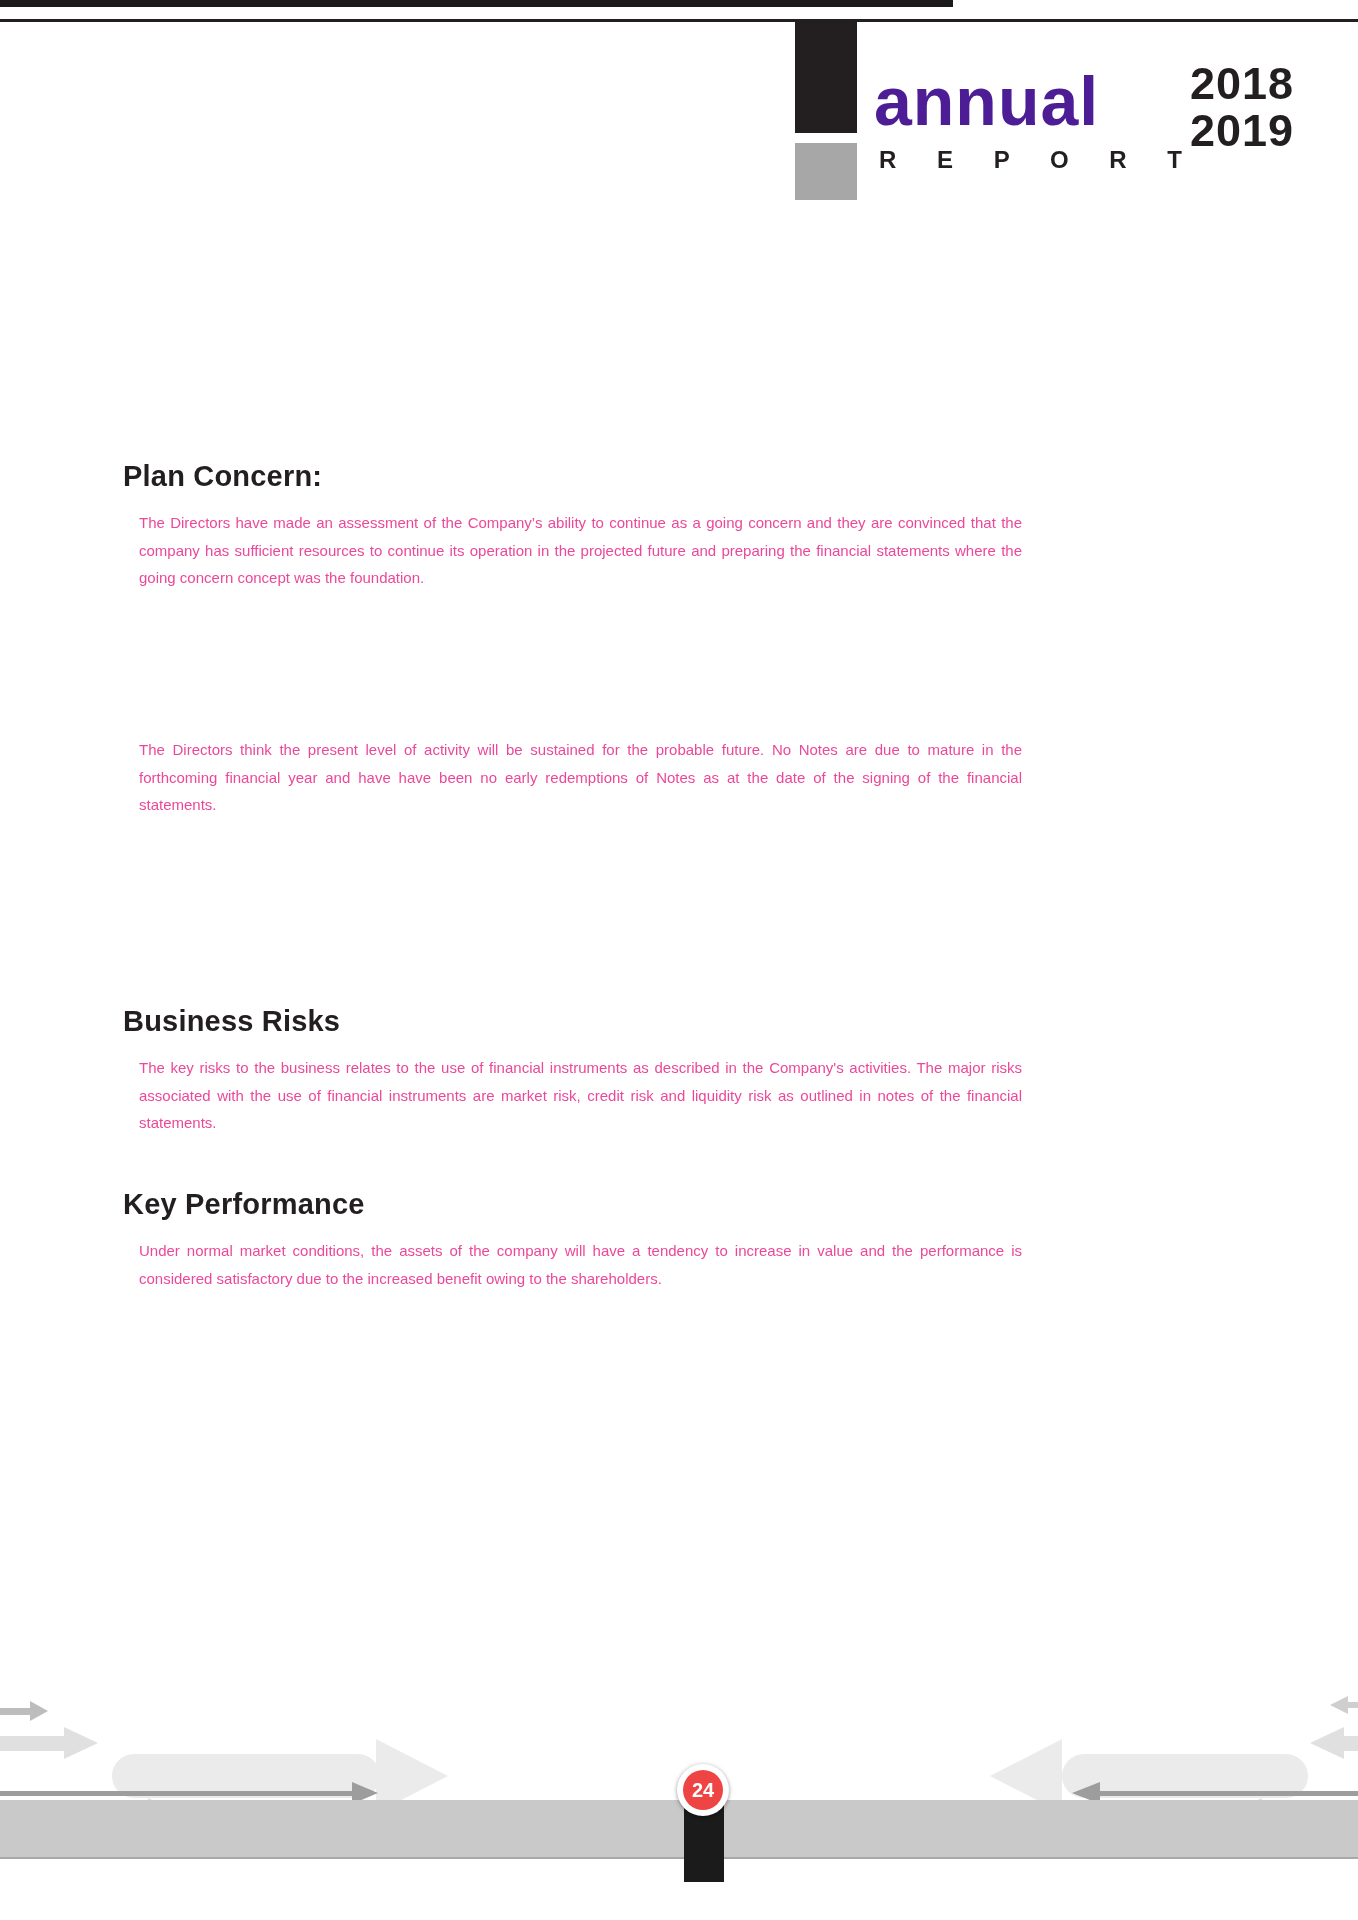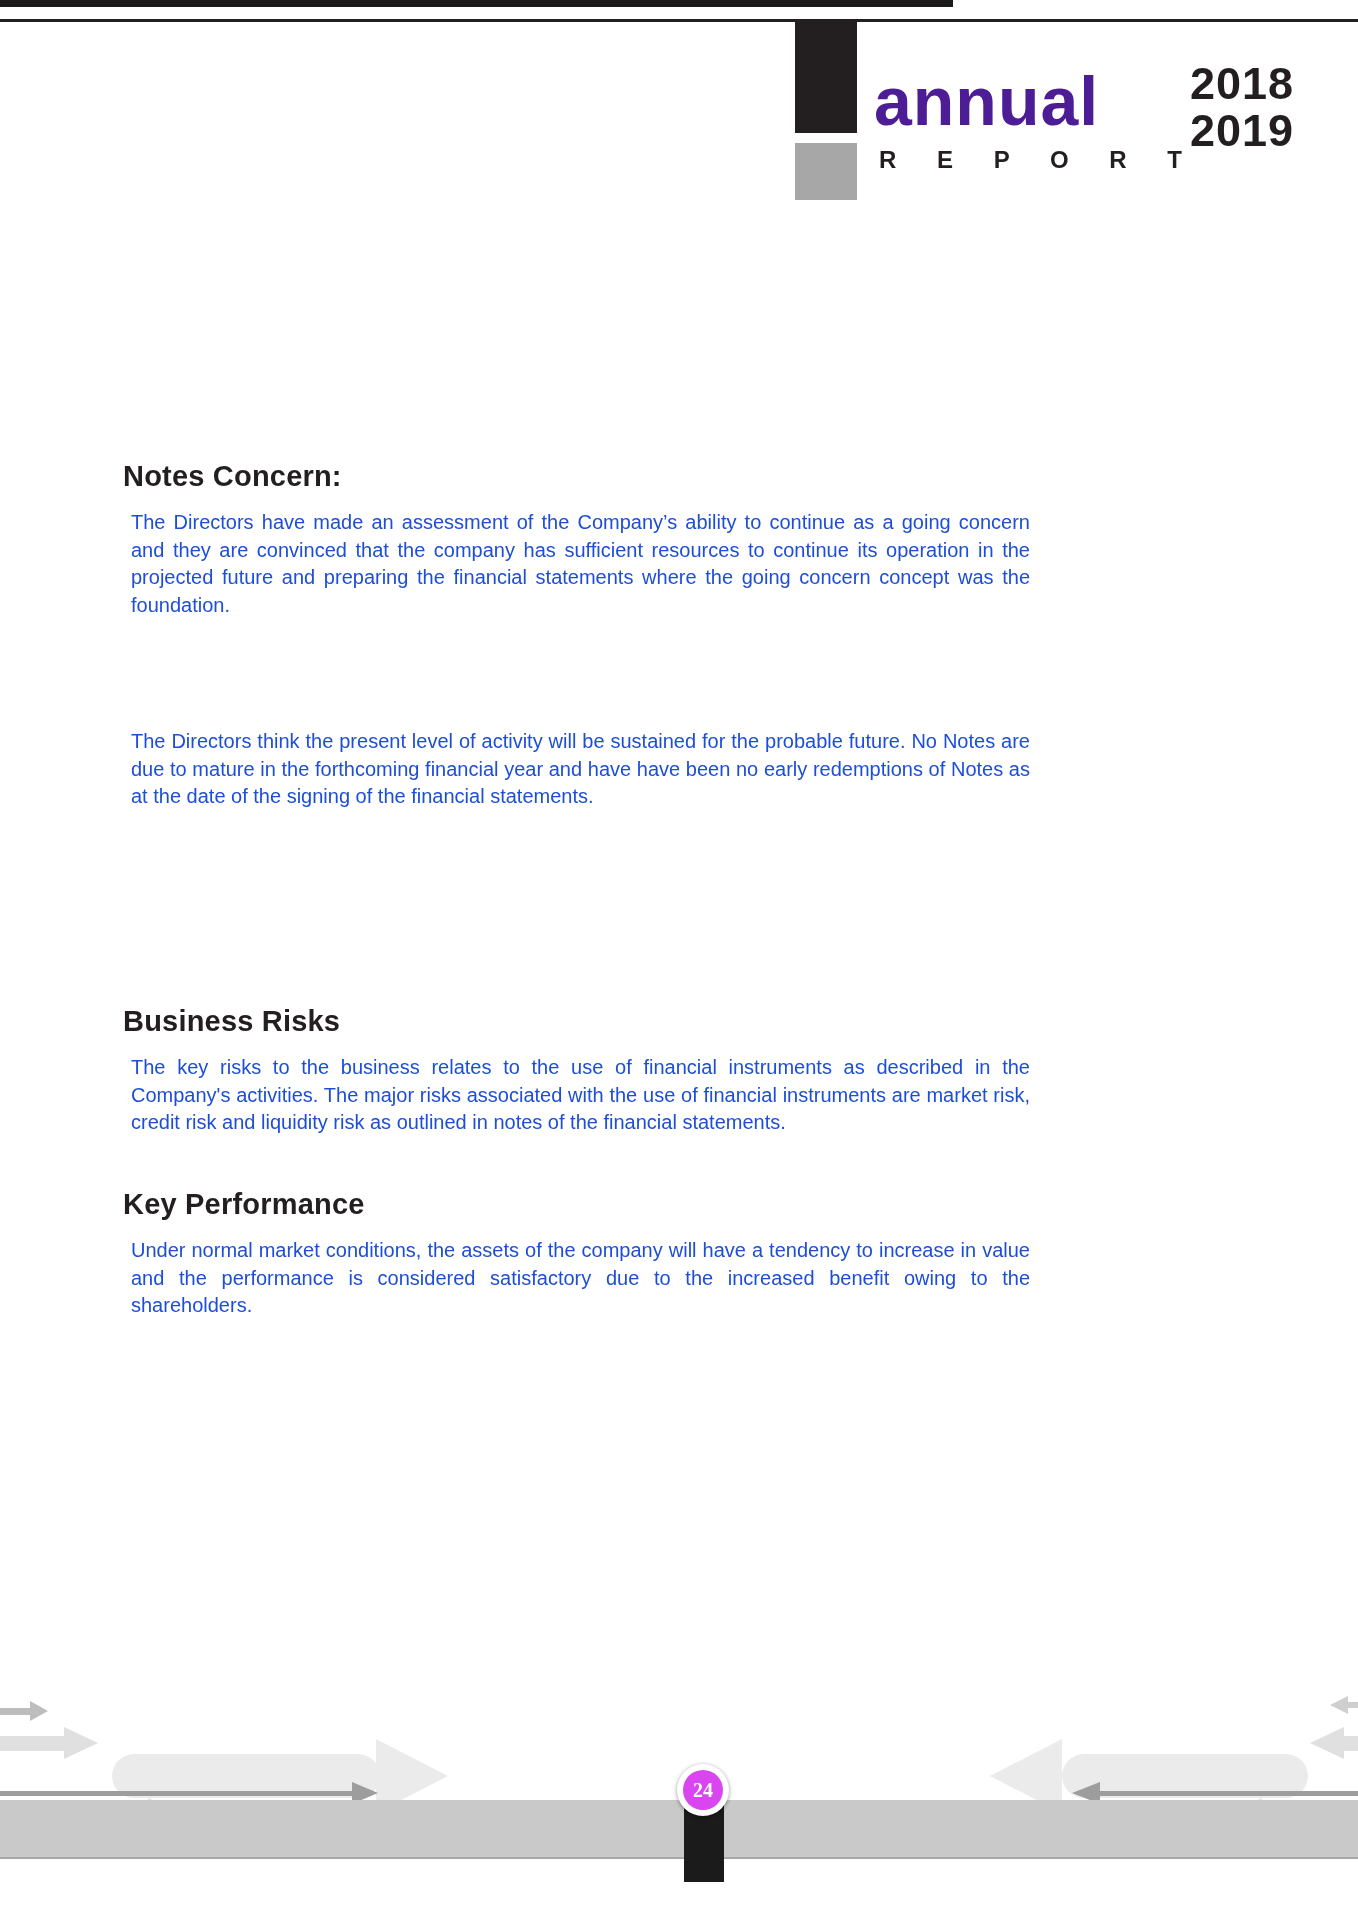--- a/index.html
+++ b/index.html
@@ -14,32 +14,32 @@
   .top-rule{left:0;top:19px;width:1358px;height:3px;background:#231f20;}
   .logo-sq-black{left:795px;top:21px;width:62px;height:112px;background:#231f20;}
   .logo-sq-gray{left:795px;top:143px;width:62px;height:57px;background:#a7a7a7;}
   .logo-title{left:874px;top:66px;font-size:68px;font-weight:700;letter-spacing:1px;color:#4c1d95;line-height:70px;}
   .logo-subtitle{left:879px;top:146px;font-size:24px;font-weight:700;letter-spacing:17px;color:#231f20;}
   .logo-years{left:1190px;top:60px;font-size:45px;font-weight:700;line-height:47px;color:#231f20;letter-spacing:1px;}
 
   
   .sec{position:absolute;left:123px;width:915px;}
   .sec h2{margin:0 0 16px 0;font-size:29px;font-weight:700;color:#231f20;letter-spacing:0.2px;}
-  .sec p{margin:8px;font-size:20px;line-height:27.5px;text-align:justify;color:#1d4ed8;}
+  .sec p{margin:16px;font-size:15px;line-height:27.5px;text-align:justify;color:#ec4899;}
   .sec1{top:460px;}
   .sec2{top:720px;}
   .sec3{top:1005px;}
   .sec4{top:1188px;}
 
   
   .band{left:0;top:1800px;width:1358px;height:57px;background:#c9c9c9;border-bottom:2px solid #a8a8a8;}
   .tab{left:684px;top:1800px;width:40px;height:82px;background:#1b1b1b;z-index:3;}
   .badge{left:677px;top:1764px;width:52px;height:52px;background:#ffffff;border-radius:50%;
          box-shadow:0 1px 4px rgba(0,0,0,.4);z-index:4;display:flex;align-items:center;justify-content:center;}
-  .badge-inner{width:40px;height:40px;background:#d946ef;border-radius:50%;display:flex;align-items:center;justify-content:center;font-family:Liberation Serif, serif;}
+  .badge-inner{width:40px;height:40px;background:#ef4444;border-radius:50%;display:flex;align-items:center;justify-content:center;}
   .badge-inner span{color:#ffffff;font-size:20px;font-weight:700;}
 
   
   .ab{position:absolute;}
   .ah{position:absolute;width:0;height:0;}
   
   .a1b{left:0;top:1708px;width:30px;height:7px;background:#bdbdbd;}
   .a1h{left:30px;top:1701px;border-top:10px solid transparent;border-bottom:10px solid transparent;border-left:18px solid #bdbdbd;}
   .a2b{left:0;top:1736px;width:64px;height:15px;background:#e0e0e0;}
   .a2h{left:64px;top:1727px;border-top:16px solid transparent;border-bottom:16px solid transparent;border-left:34px solid #e0e0e0;}
@@ -75,21 +75,21 @@
     <div class="abs logo-title">annual</div>
     <div class="abs logo-subtitle">R E P O R T</div>
     <div class="abs logo-years">
       <div>2018</div>
       <div>2019</div>
     </div>
   </div>
 
   <main>
     <section class="sec sec1">
-      <h2>Notes Concern:</h2>
+      <h2>Plan Concern:</h2>
       <p>The Directors have made an assessment of the Company’s ability to continue as a going concern and they are convinced that the company has sufficient resources to continue its operation in the projected future and preparing the financial statements where the going concern concept was the foundation.</p>
     </section>
     <section class="sec sec2">
       <p>The Directors think the present level of activity will be sustained for the probable future. No Notes are due to mature in the forthcoming financial year and have have been no early redemptions of Notes as at the date of the signing of the financial statements.</p>
     </section>
     <section class="sec sec3">
       <h2>Business Risks</h2>
       <p>The key risks to the business relates to the use of financial instruments as described in the Company's activities. The major risks associated with the use of financial instruments are market risk, credit risk and liquidity risk as outlined in notes of the financial statements.</p>
     </section>
     <section class="sec sec4">

